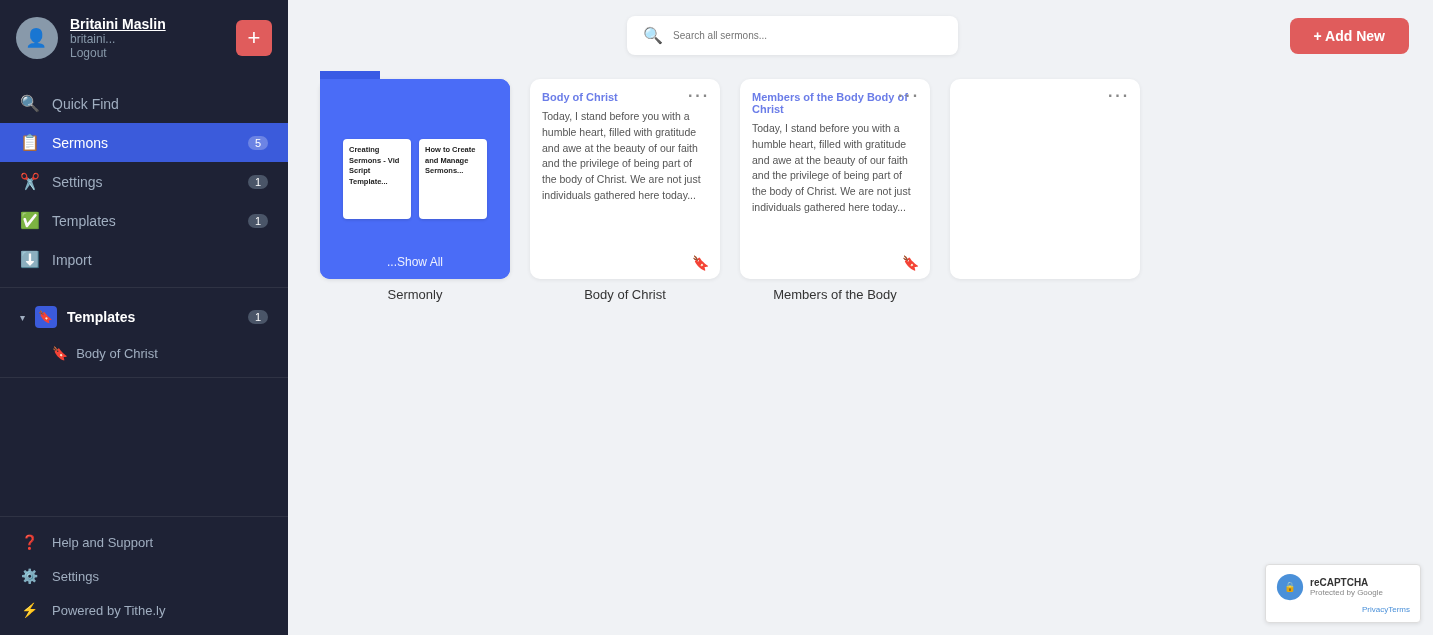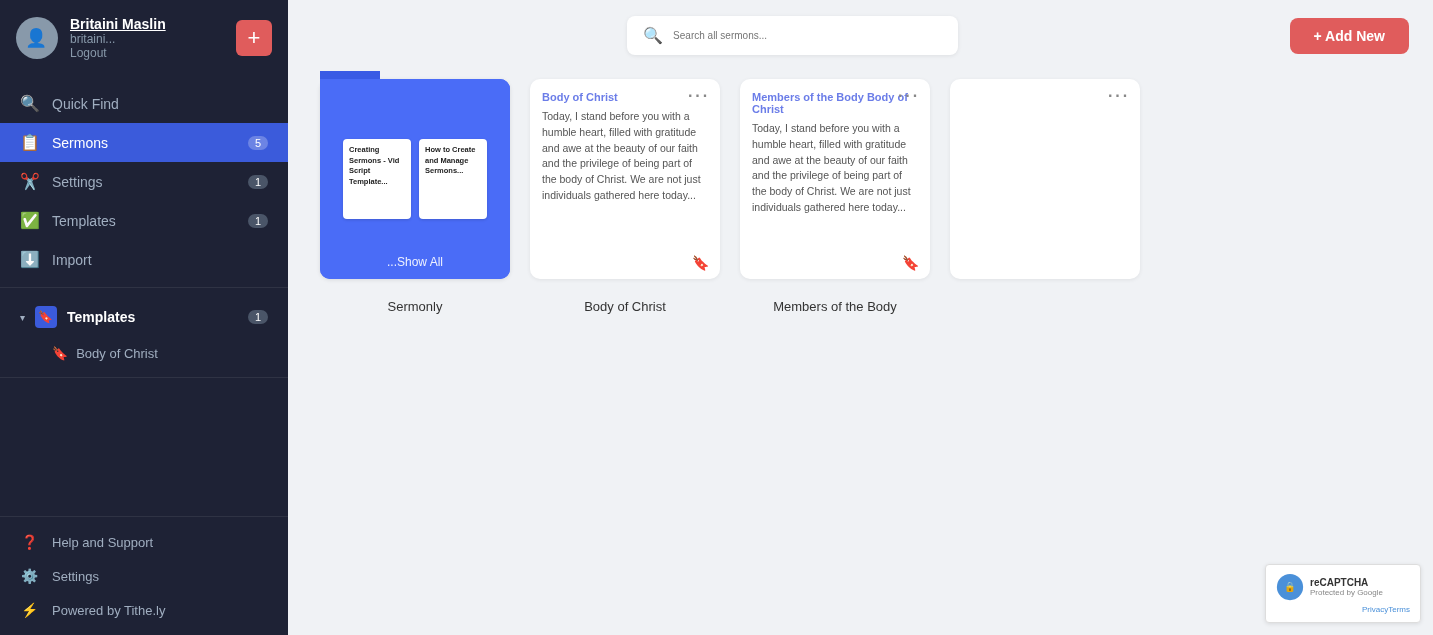--- a/index.html
+++ b/index.html
@@ -395,21 +395,20 @@
       color: #ccc;
       font-size: 14px;
     }
 
     .card-label {
       text-align: center;
       padding: 8px 6px 12px;
       font-size: 13px;
       color: #333;
       font-weight: 500;
-      margin-top: 12px;
     }
 
     .empty-card {
       background: #fff;
       border-radius: 10px;
       width: 190px;
       height: 200px;
       box-shadow: 0 1px 4px rgba(0,0,0,0.07);
       position: relative;
     }

